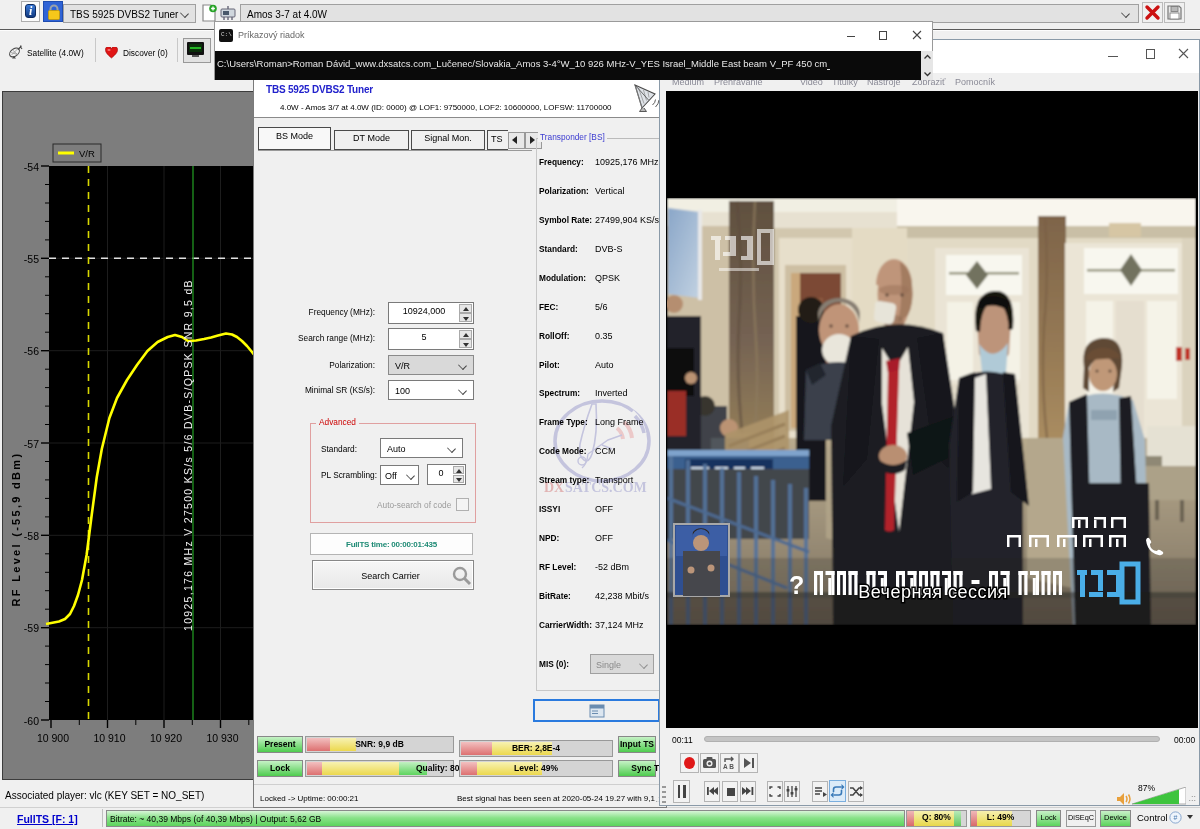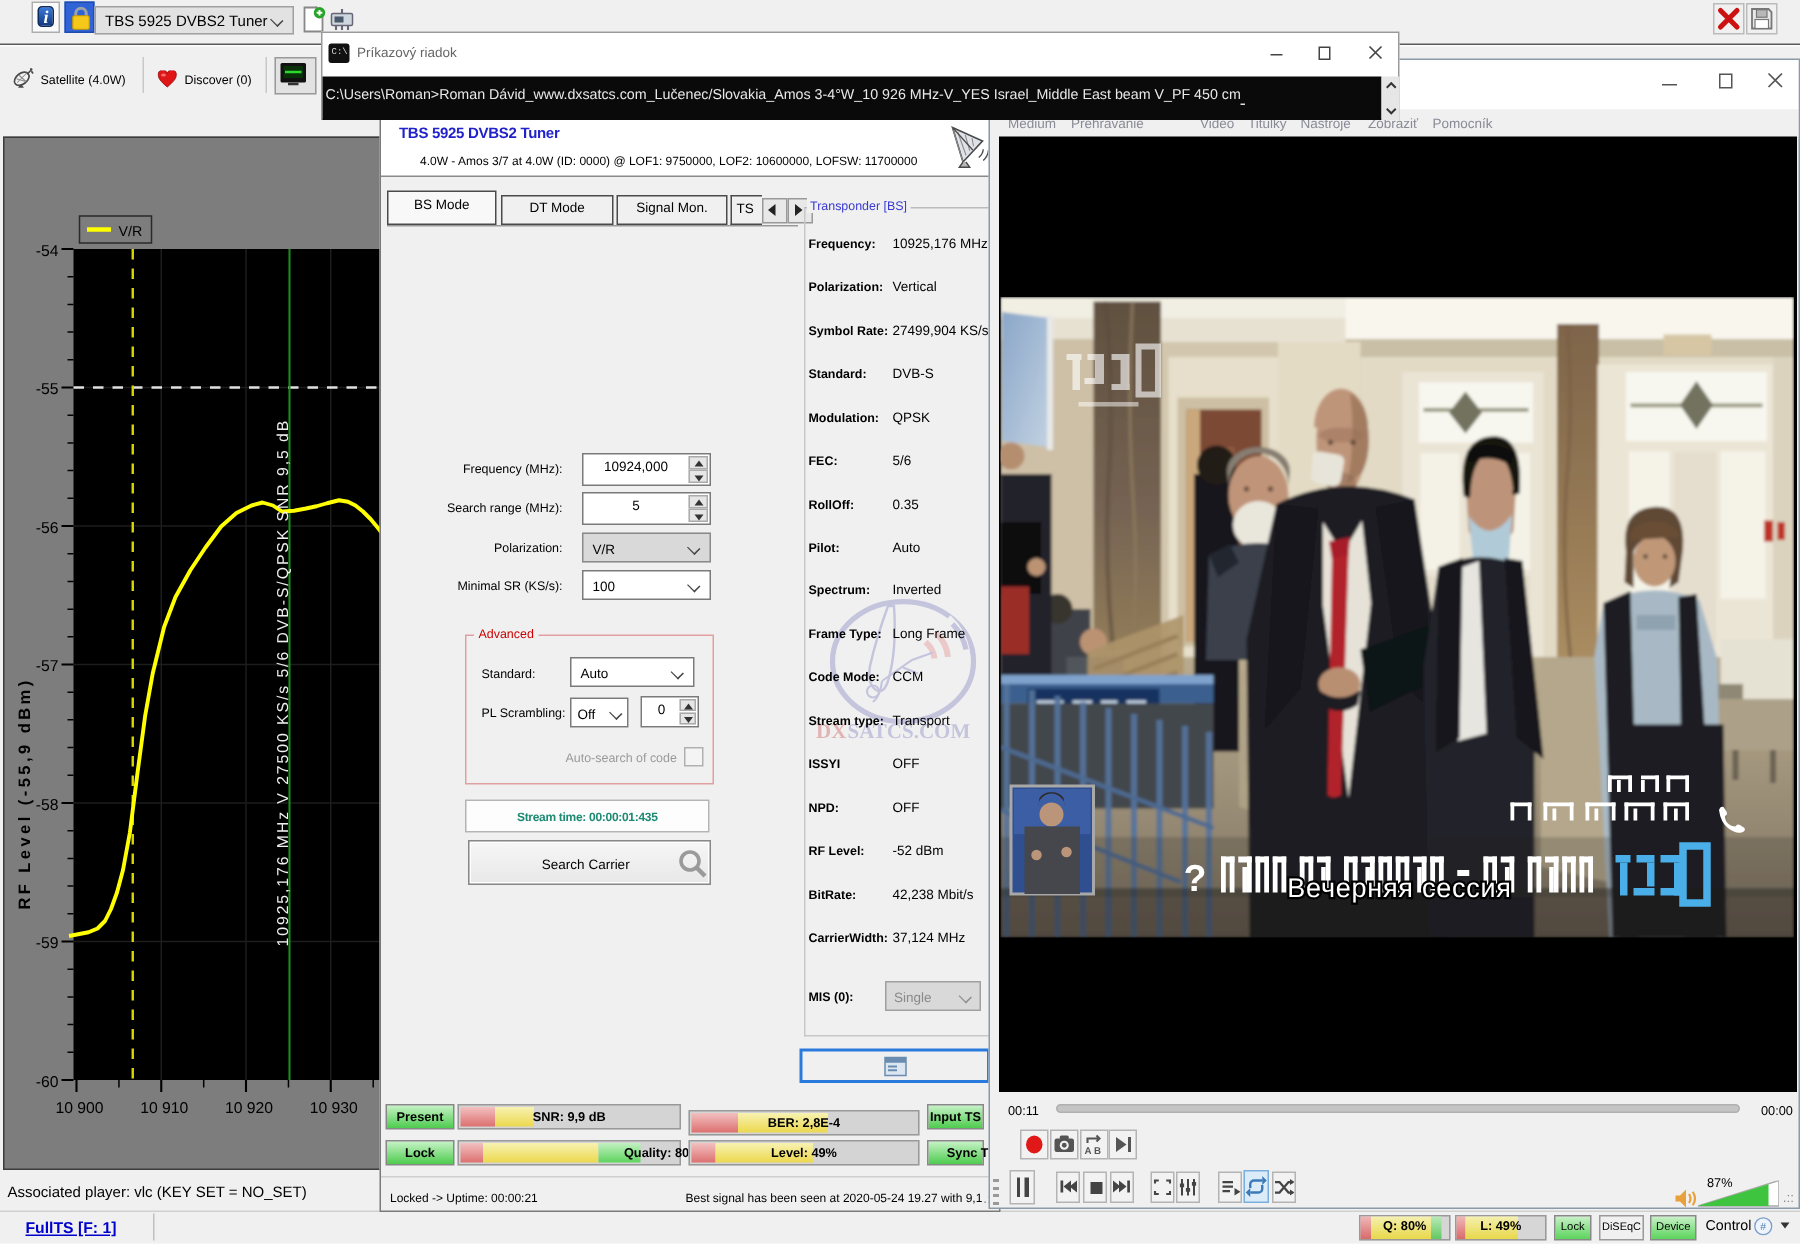--- a/index.html
+++ b/index.html
@@ -40,20 +40,24 @@
  <circle cx="13" cy="4.5" r="3.8" fill="#27a327"></circle>
  <path d="M13 2.6 v3.8 M11.1 4.5 h3.8" stroke="#fff" stroke-width="1.3"></path>
 </svg>
 
 <svg class="abs" style="left:220px;top:5px;" width="16" height="16" viewBox="0 0 16 16">
  <rect x="1" y="4" width="14" height="8" rx="1" fill="#cfd6dd" stroke="#667"></rect>
  <rect x="3" y="6" width="6" height="4" fill="#49586a"></rect>
  <path d="M8 1 v3 M4 12 v3 M8 12 v3 M12 12 v3" stroke="#667" stroke-width="1.4"></path>
 </svg>
 
+<div class="cb" style="left:240px;top:4px;width:899px;height:19px;">
+ <span class="tx" style="font-size:10px;top:4px;">Amos 3-7 at 4.0W</span>
+ <span class="chev" style="right:8px;top:5px;"></span>
+</div>
 
 <div class="abs" style="left:1142px;top:2px;width:21px;height:21px;background:#f0f0f0;border:1px solid #bbb;">
  <svg width="19" height="19" viewBox="0 0 19 19">
         <path d="M4 4 L15 15 M15 4 L4 15" stroke="#cc1111" stroke-width="3.4" stroke-linecap="round"></path>
       </svg>
 </div>
 
 <div class="abs" style="left:1164px;top:2px;width:21px;height:21px;background:#f0f0f0;border:1px solid #bbb;">
  <svg width="19" height="19" viewBox="0 0 19 19">
   <path d="M3 3 h11 l2 2 v11 h-13 z" fill="#e8e8e8" stroke="#777" stroke-width="1.2"></path>
@@ -194,20 +198,23 @@
  <text transform="translate(17,437) rotate(-90)" font-size="11" font-weight="bold" letter-spacing="2.3" fill="#000" text-anchor="middle">RF Level (-55,9 dBm)</text>
 </svg>
 </div>
 
 <div class="abs" style="left:0;top:781px;width:656px;height:27px;background:#f0f0f0;"></div>
 <div class="abs" style="left:5px;top:790px;font-size:10px;">Associated player: vlc (KEY SET = NO_SET)</div>
 
 <div class="abs" style="left:0;top:807px;width:1200px;height:22px;background:#f0f0f0;border-top:1px solid #d0d0d0;"></div>
 <div class="abs" style="left:5px;top:813px;font-size:10.5px;font-weight:bold;color:#0000cc;text-decoration:underline;margin-left:12px;">FullTS [F: 1]</div>
 <div class="abs" style="left:102px;top:809px;width:1px;height:18px;background:#c0c0c0;"></div>
+<div class="abs" style="left:106px;top:810px;width:799px;height:17px;border:1px solid #8a8a8a;background:linear-gradient(#d8f5d8,#8ae28a 45%,#5cd45c);">
+ <div class="abs" style="left:3px;top:3px;font-size:8.5px;color:#000;">Bitrate: ~ 40,39 Mbps (of 40,39 Mbps) | Output: 5,62 GB</div>
+</div>
 
 <div class="abs" style="left:906px;top:810px;width:61px;height:17px;border:1px solid #999;background:#d6d6d6;">
  <div class="abs" style="left:0;top:0;width:7px;height:15px;background:linear-gradient(#f0b8b8,#d86a6a);"></div>
  <div class="abs" style="left:7px;top:0;width:40px;height:15px;background:linear-gradient(#f5f0b0,#e8d84a);"></div>
  <div class="abs" style="left:47px;top:0;width:7px;height:15px;background:linear-gradient(#b8eab8,#62c862);"></div>
  <div class="abs" style="left:0;top:1px;width:59px;text-align:center;font-size:8.5px;font-weight:bold;">Q: 80%</div>
 </div>
 
 <div class="abs" style="left:970px;top:810px;width:61px;height:17px;border:1px solid #999;background:#d6d6d6;">
  <div class="abs" style="left:0;top:0;width:6px;height:15px;background:linear-gradient(#f0b8b8,#d86a6a);"></div>
@@ -319,21 +326,21 @@
           <div class="abs" style="left:2px;top:1.5px;border-left:3px solid transparent;border-right:3px solid transparent;border-bottom:4px solid #333;"></div>
         </div>
   <div class="abs" style="right:1px;bottom:1px;width:11px;height:8px;background:#e6e6e6;border:1px solid #aaa;">
           <div class="abs" style="left:2px;top:2px;border-left:3px solid transparent;border-right:3px solid transparent;border-top:4px solid #333;"></div>
         </div>
  </div>
  <div class="abs" style="left:123px;top:420px;color:#9a9a9a;">Auto-search of code</div>
  <div class="abs" style="left:202px;top:418px;width:13px;height:13px;background:#f4f4f4;border:1px solid #b0b0b0;"></div>
 
  <div class="abs" style="left:56px;top:453px;width:163px;height:22px;background:#fdfdfd;border:1px solid #b4b4b4;">
-  <div class="abs" style="left:0;top:6px;width:161px;text-align:center;color:#1d8a74;font-weight:bold;font-size:8px;letter-spacing:-.2px;">Stream time: 00:00:01:435</div>
+  <div class="abs" style="left:0;top:6px;width:161px;text-align:center;color:#1d8a74;font-weight:bold;font-size:8px;letter-spacing:-.2px;">FullTS time: 00:00:01:435</div>
  </div>
 
  <div class="abs" style="left:58px;top:480px;width:162px;height:30px;background:linear-gradient(#f6f6f6,#e8e8e8);border:1px solid #888;box-shadow:inset 0 0 0 1px #fff;">
   <div class="abs" style="left:0;top:10px;width:155px;text-align:center;font-size:9px;">Search Carrier</div>
   <svg class="abs" style="left:138px;top:4px;" width="22" height="22" viewBox="0 0 22 22">
    <circle cx="9" cy="9" r="6" fill="none" stroke="#9a9a9a" stroke-width="2.4"></circle>
    <line x1="13.5" y1="13.5" x2="19" y2="19" stroke="#9a9a9a" stroke-width="3"></line>
   </svg>
  </div>
 

